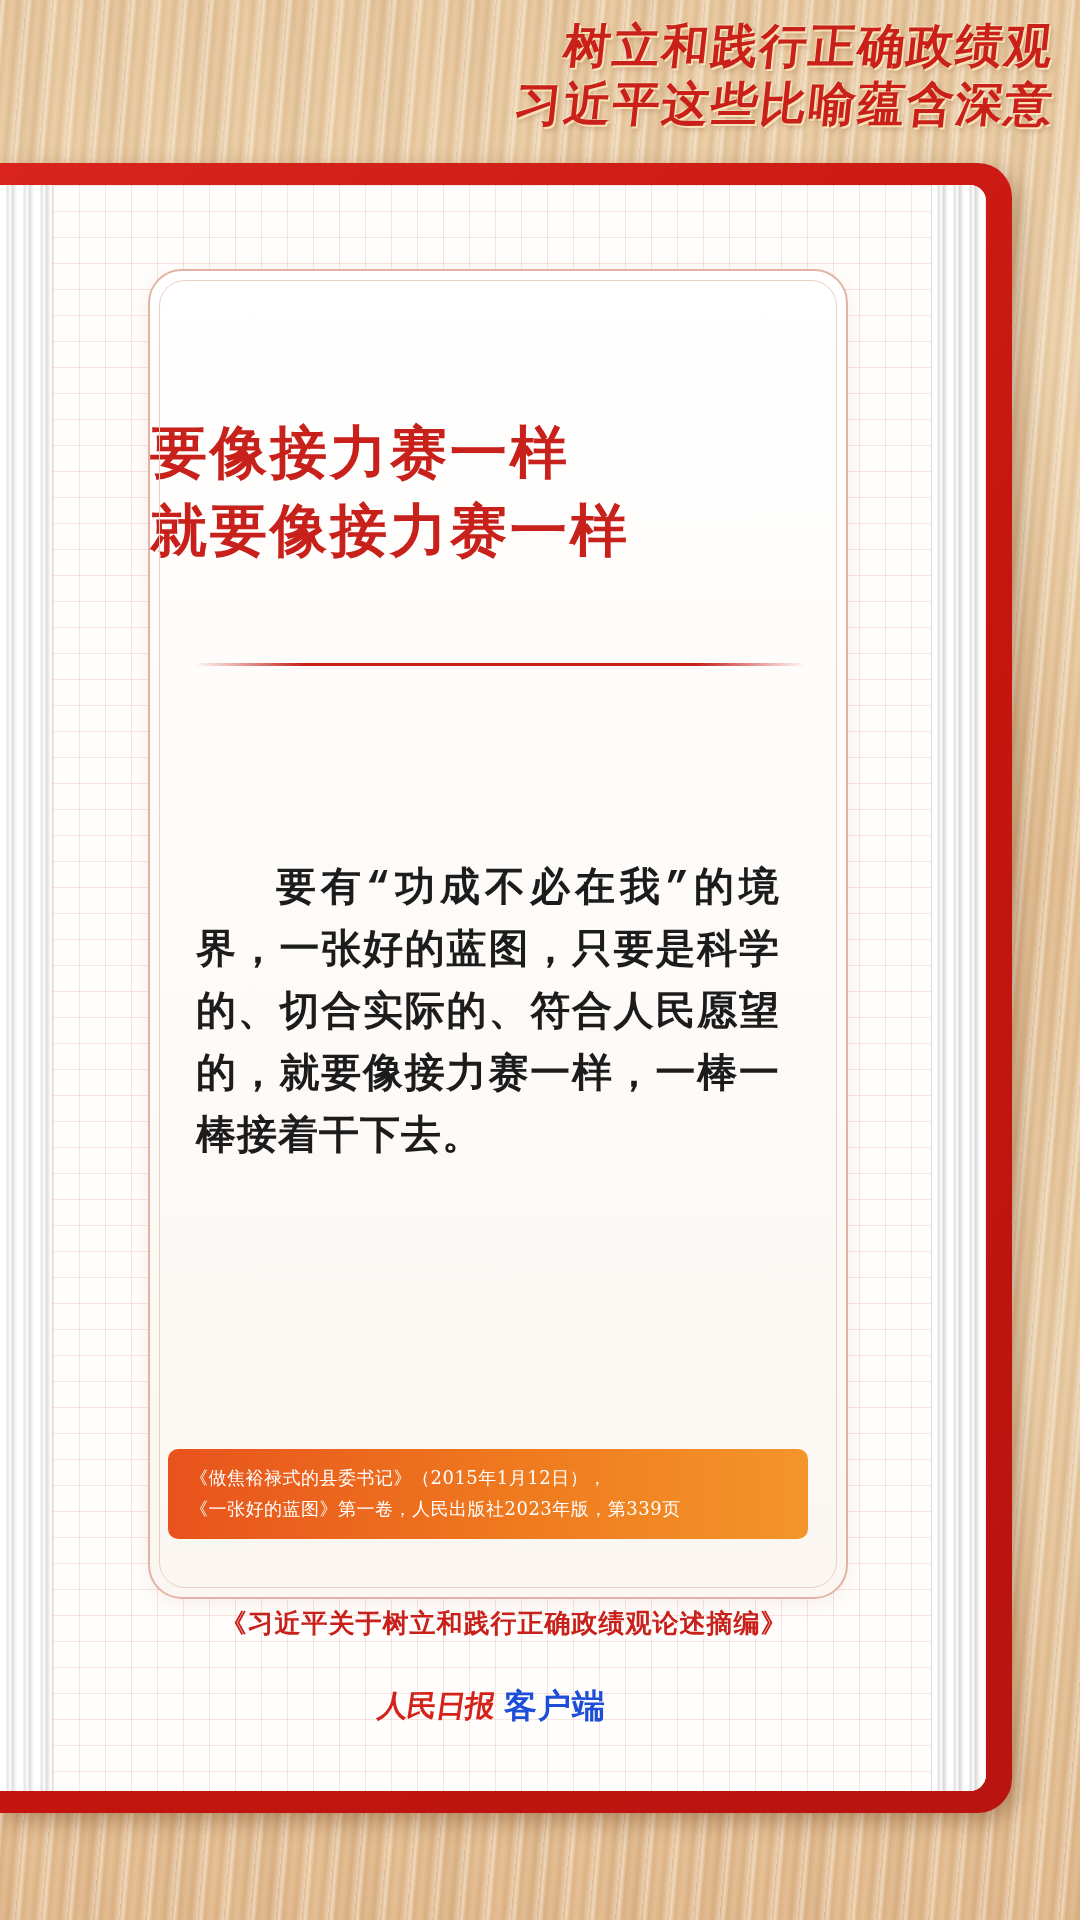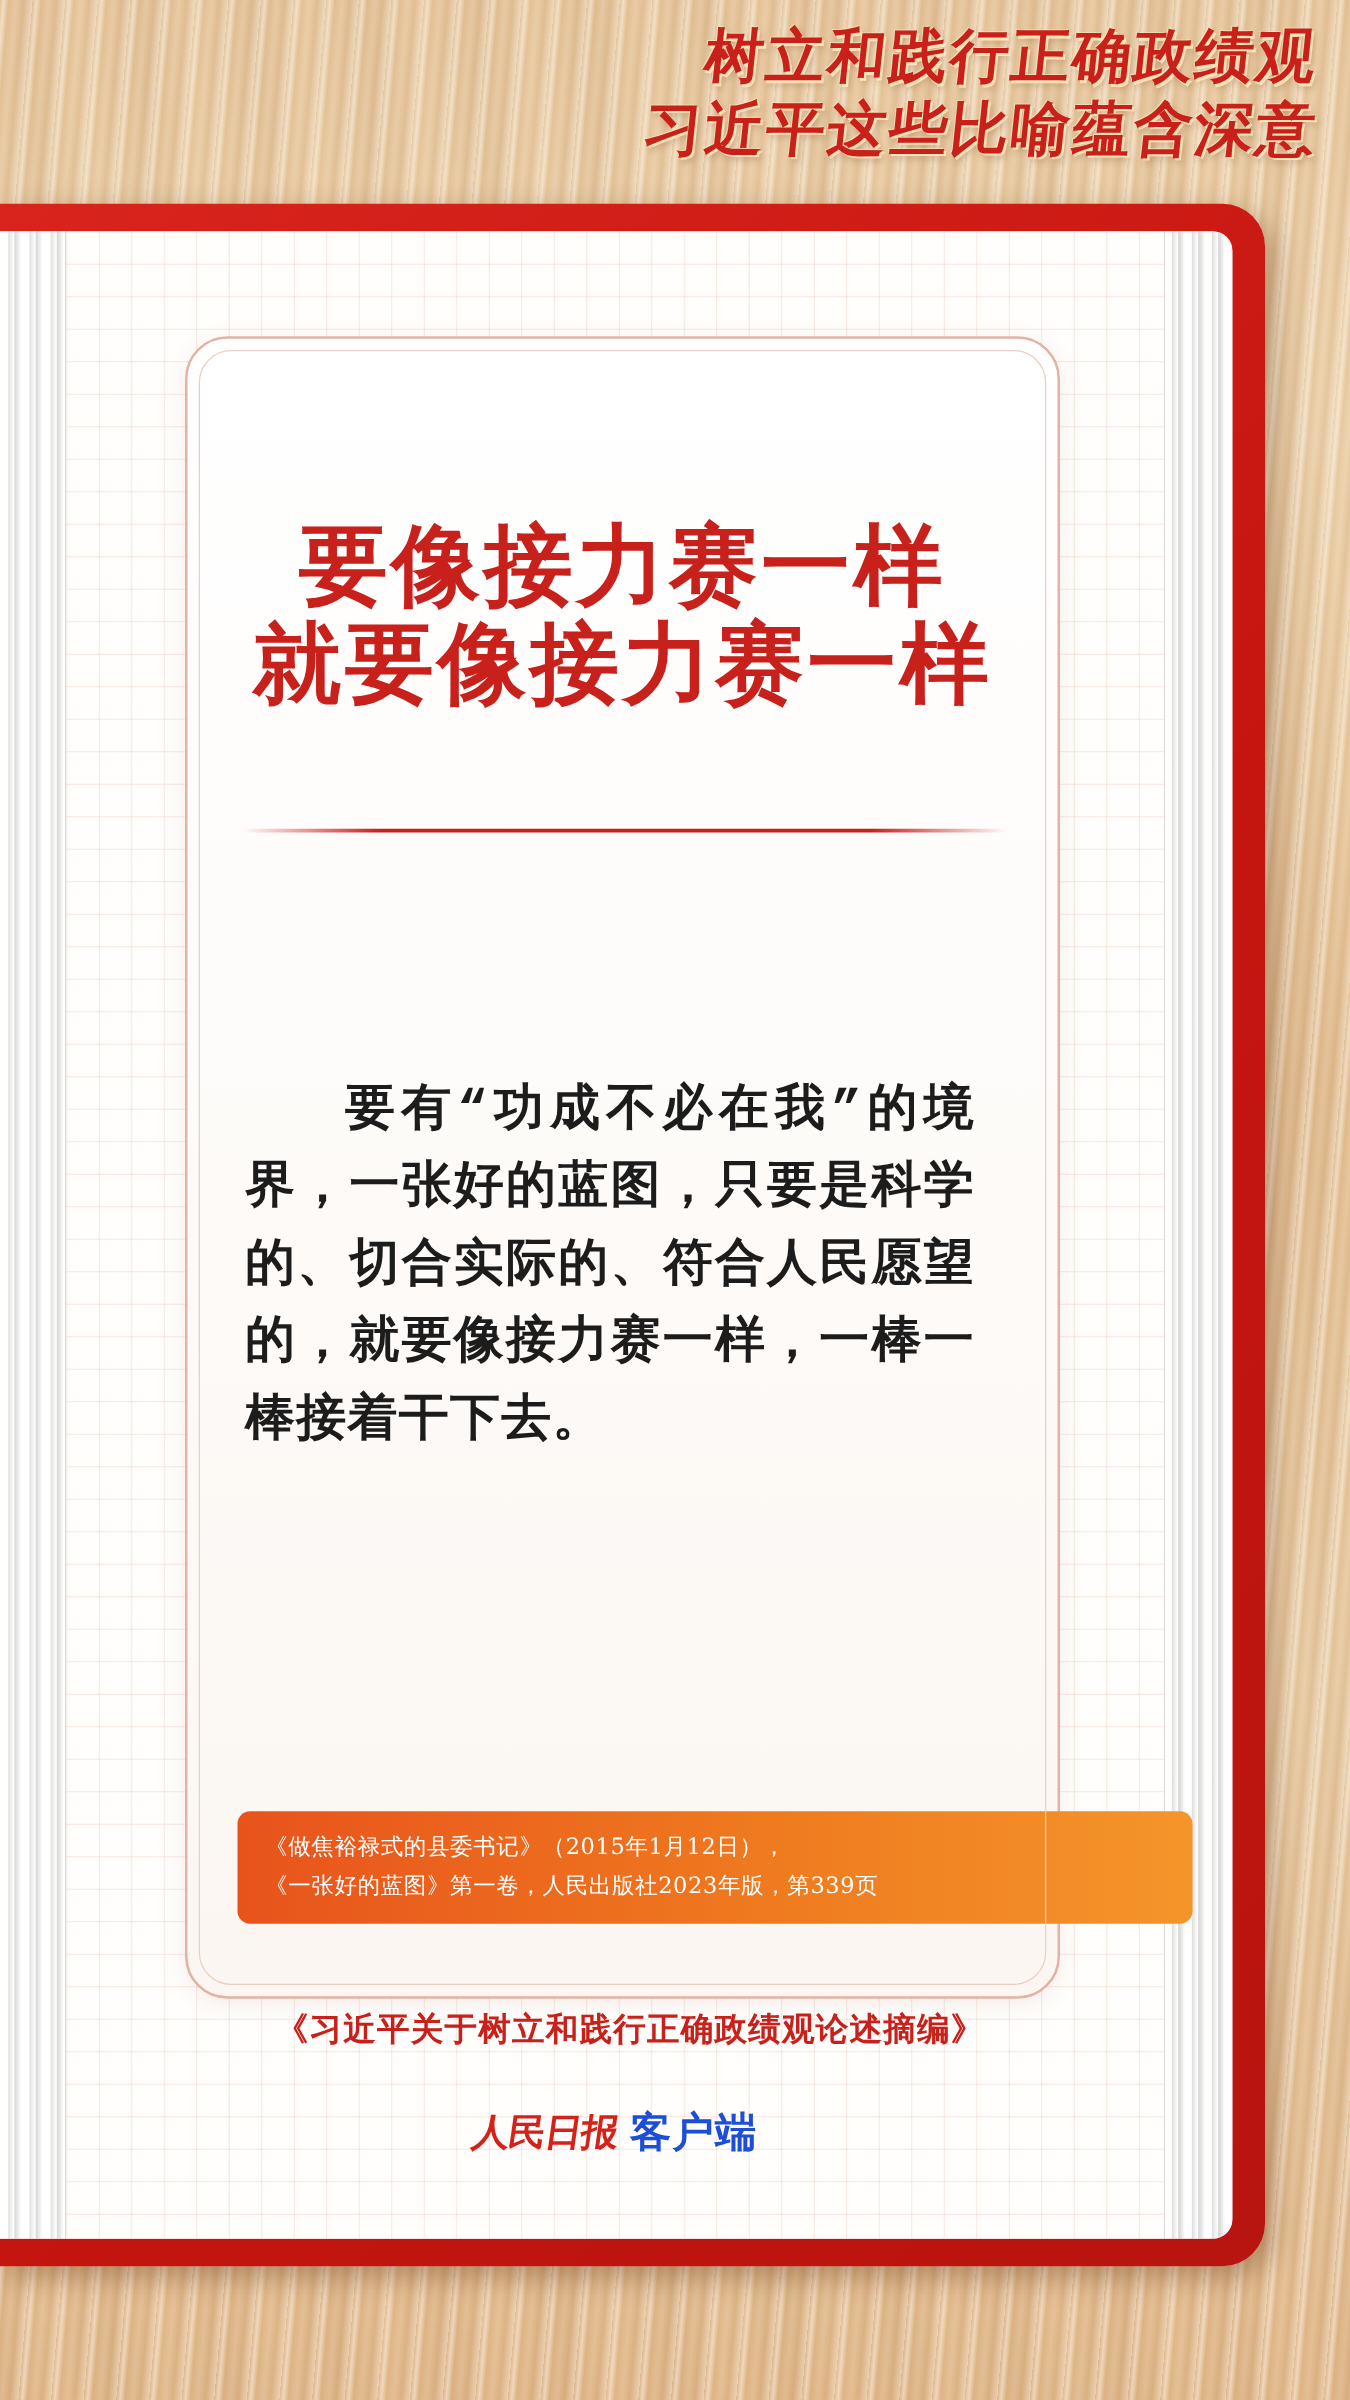--- a/index.html
+++ b/index.html
@@ -137,25 +137,24 @@
     border: 1px solid #eccfc4;
     border-radius: 26px;
     pointer-events: none;
   }
 
   .headline {
     position: absolute;
     top: 142px;
     left: 0;
     width: 100%;
-    text-align: center;
     color: #c8201a;
     font-family: "DejaVu Serif", serif;
     font-weight: bold;
-    font-size: 71px;
+    font-size: 57px;
     line-height: 78px;
     letter-spacing: 3px;
   }
   .divider {
     position: absolute;
     top: 392px;
     left: 44px;
     width: 612px;
     height: 3px;
     background: linear-gradient(90deg, rgba(200,32,26,0) 0%, #c8201a 18%, #c8201a 82%, rgba(200,32,26,0) 100%);
@@ -172,23 +171,23 @@
     font-size: 40px;
     line-height: 62px;
     text-align: justify;
     text-indent: 80px;
     letter-spacing: 1px;
   }
 
   
   .source {
     position: absolute;
-    left: 40px;
+    left: 18px;
     bottom: 58px;
-    width: 764px;
+    width: 640px;
     background: linear-gradient(90deg, #e8531c 0%, #ef7a1f 55%, #f4952a 100%);
     border-radius: 10px;
     padding: 13px 22px 15px 22px;
     box-sizing: border-box;
     color: #ffffff;
     font-family: "DejaVu Serif", serif;
     font-size: 18px;
     line-height: 31px;
     letter-spacing: 0.5px;
   }

